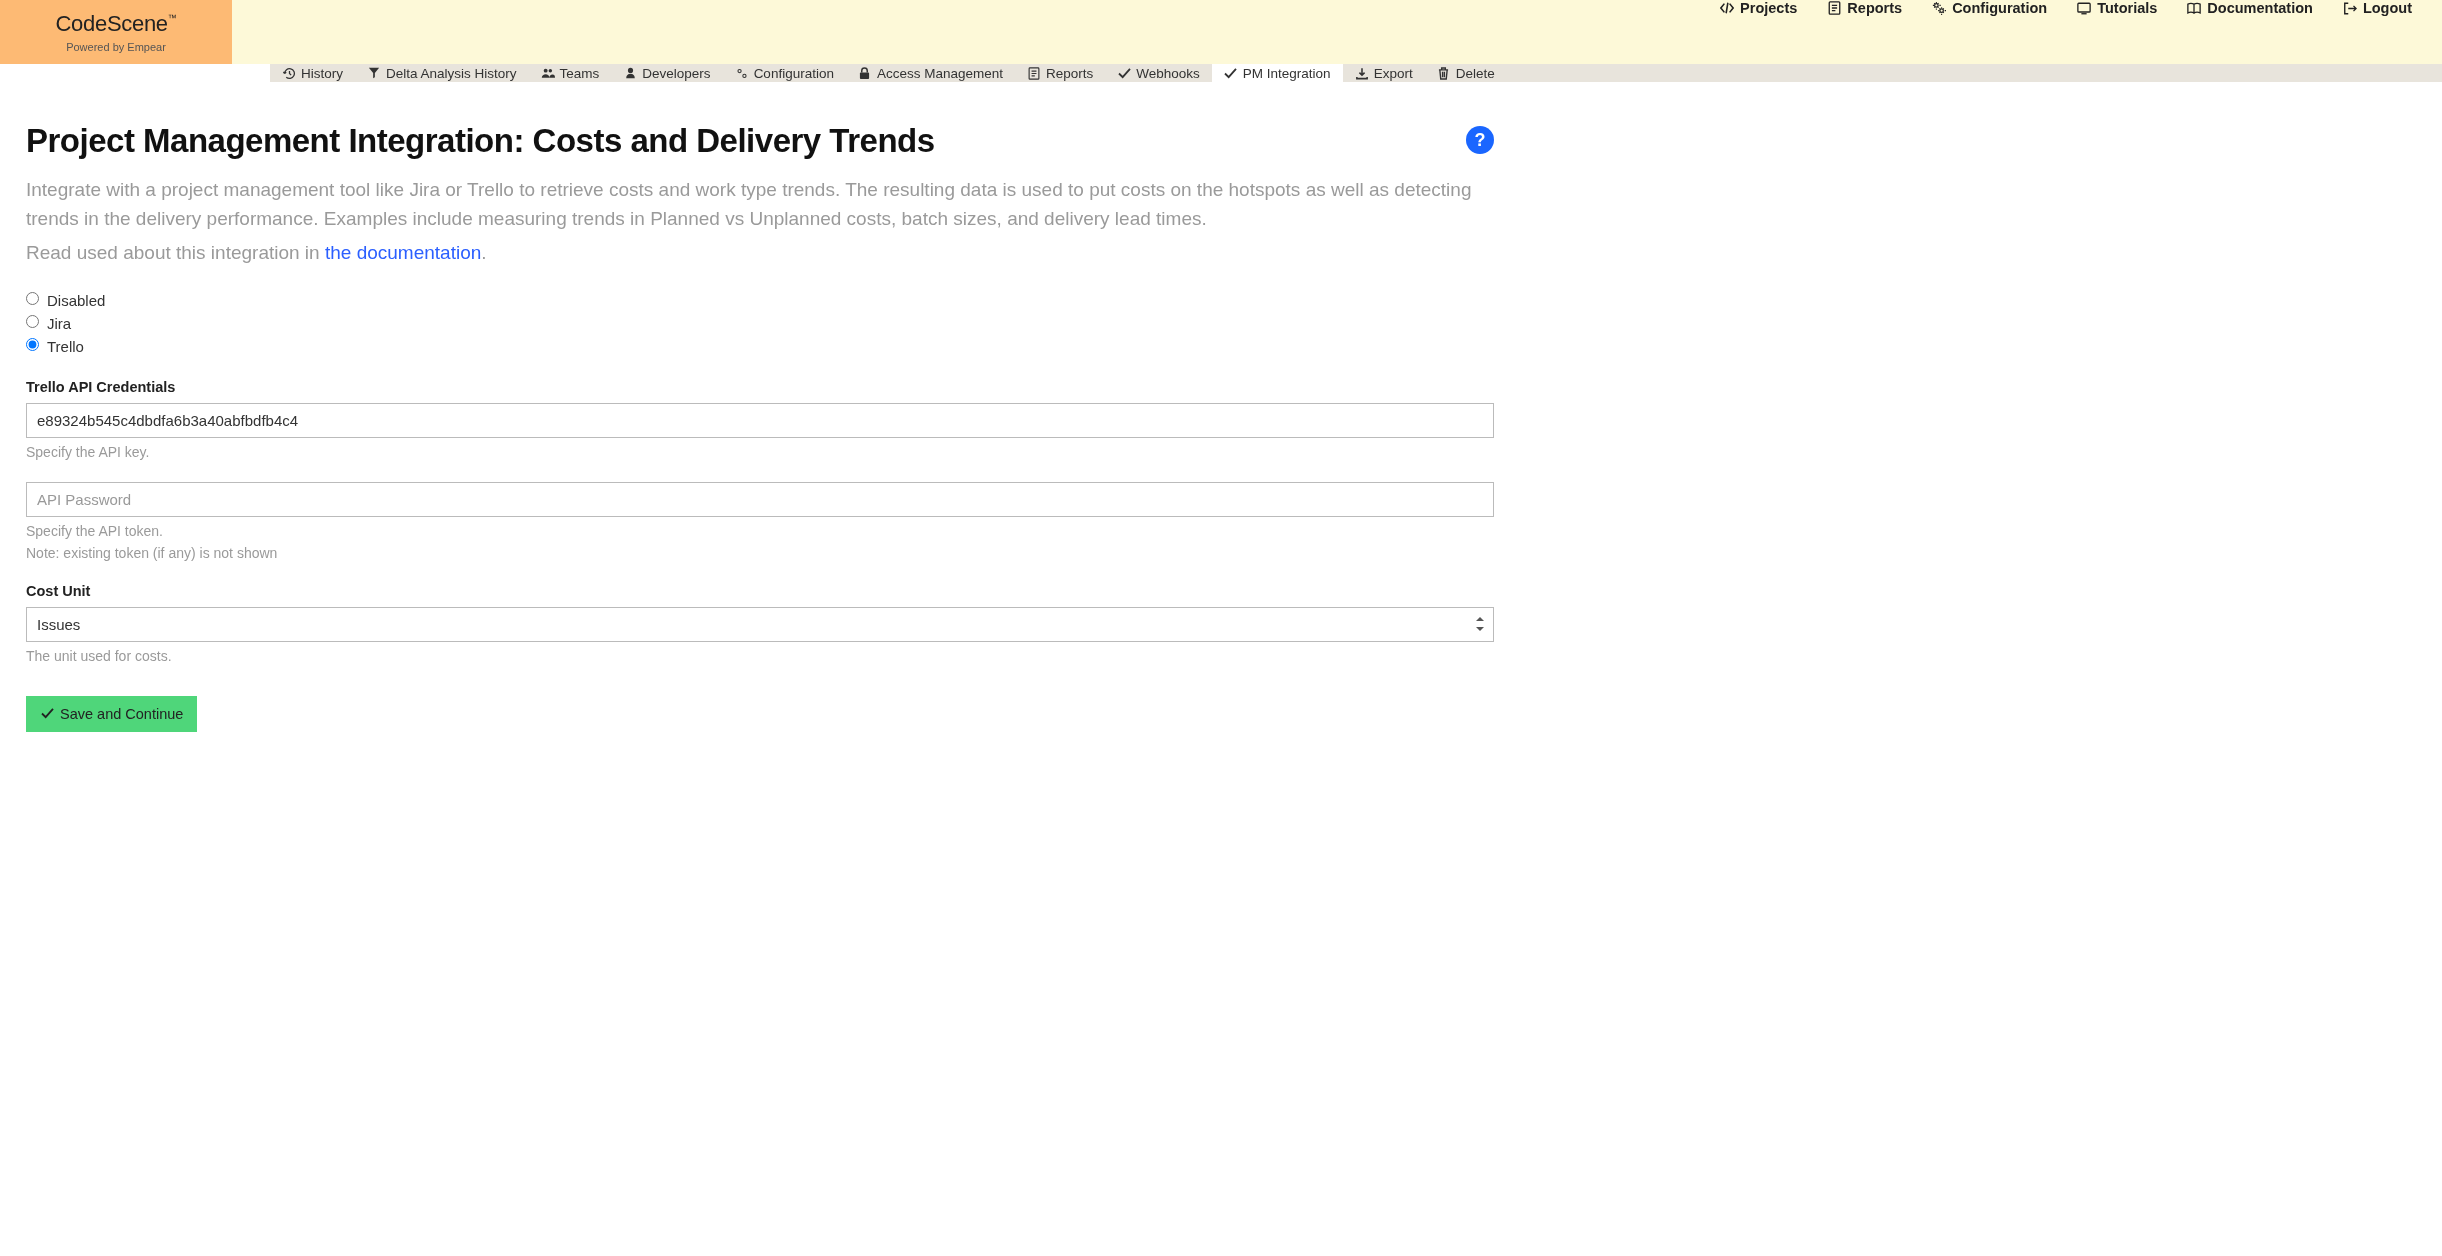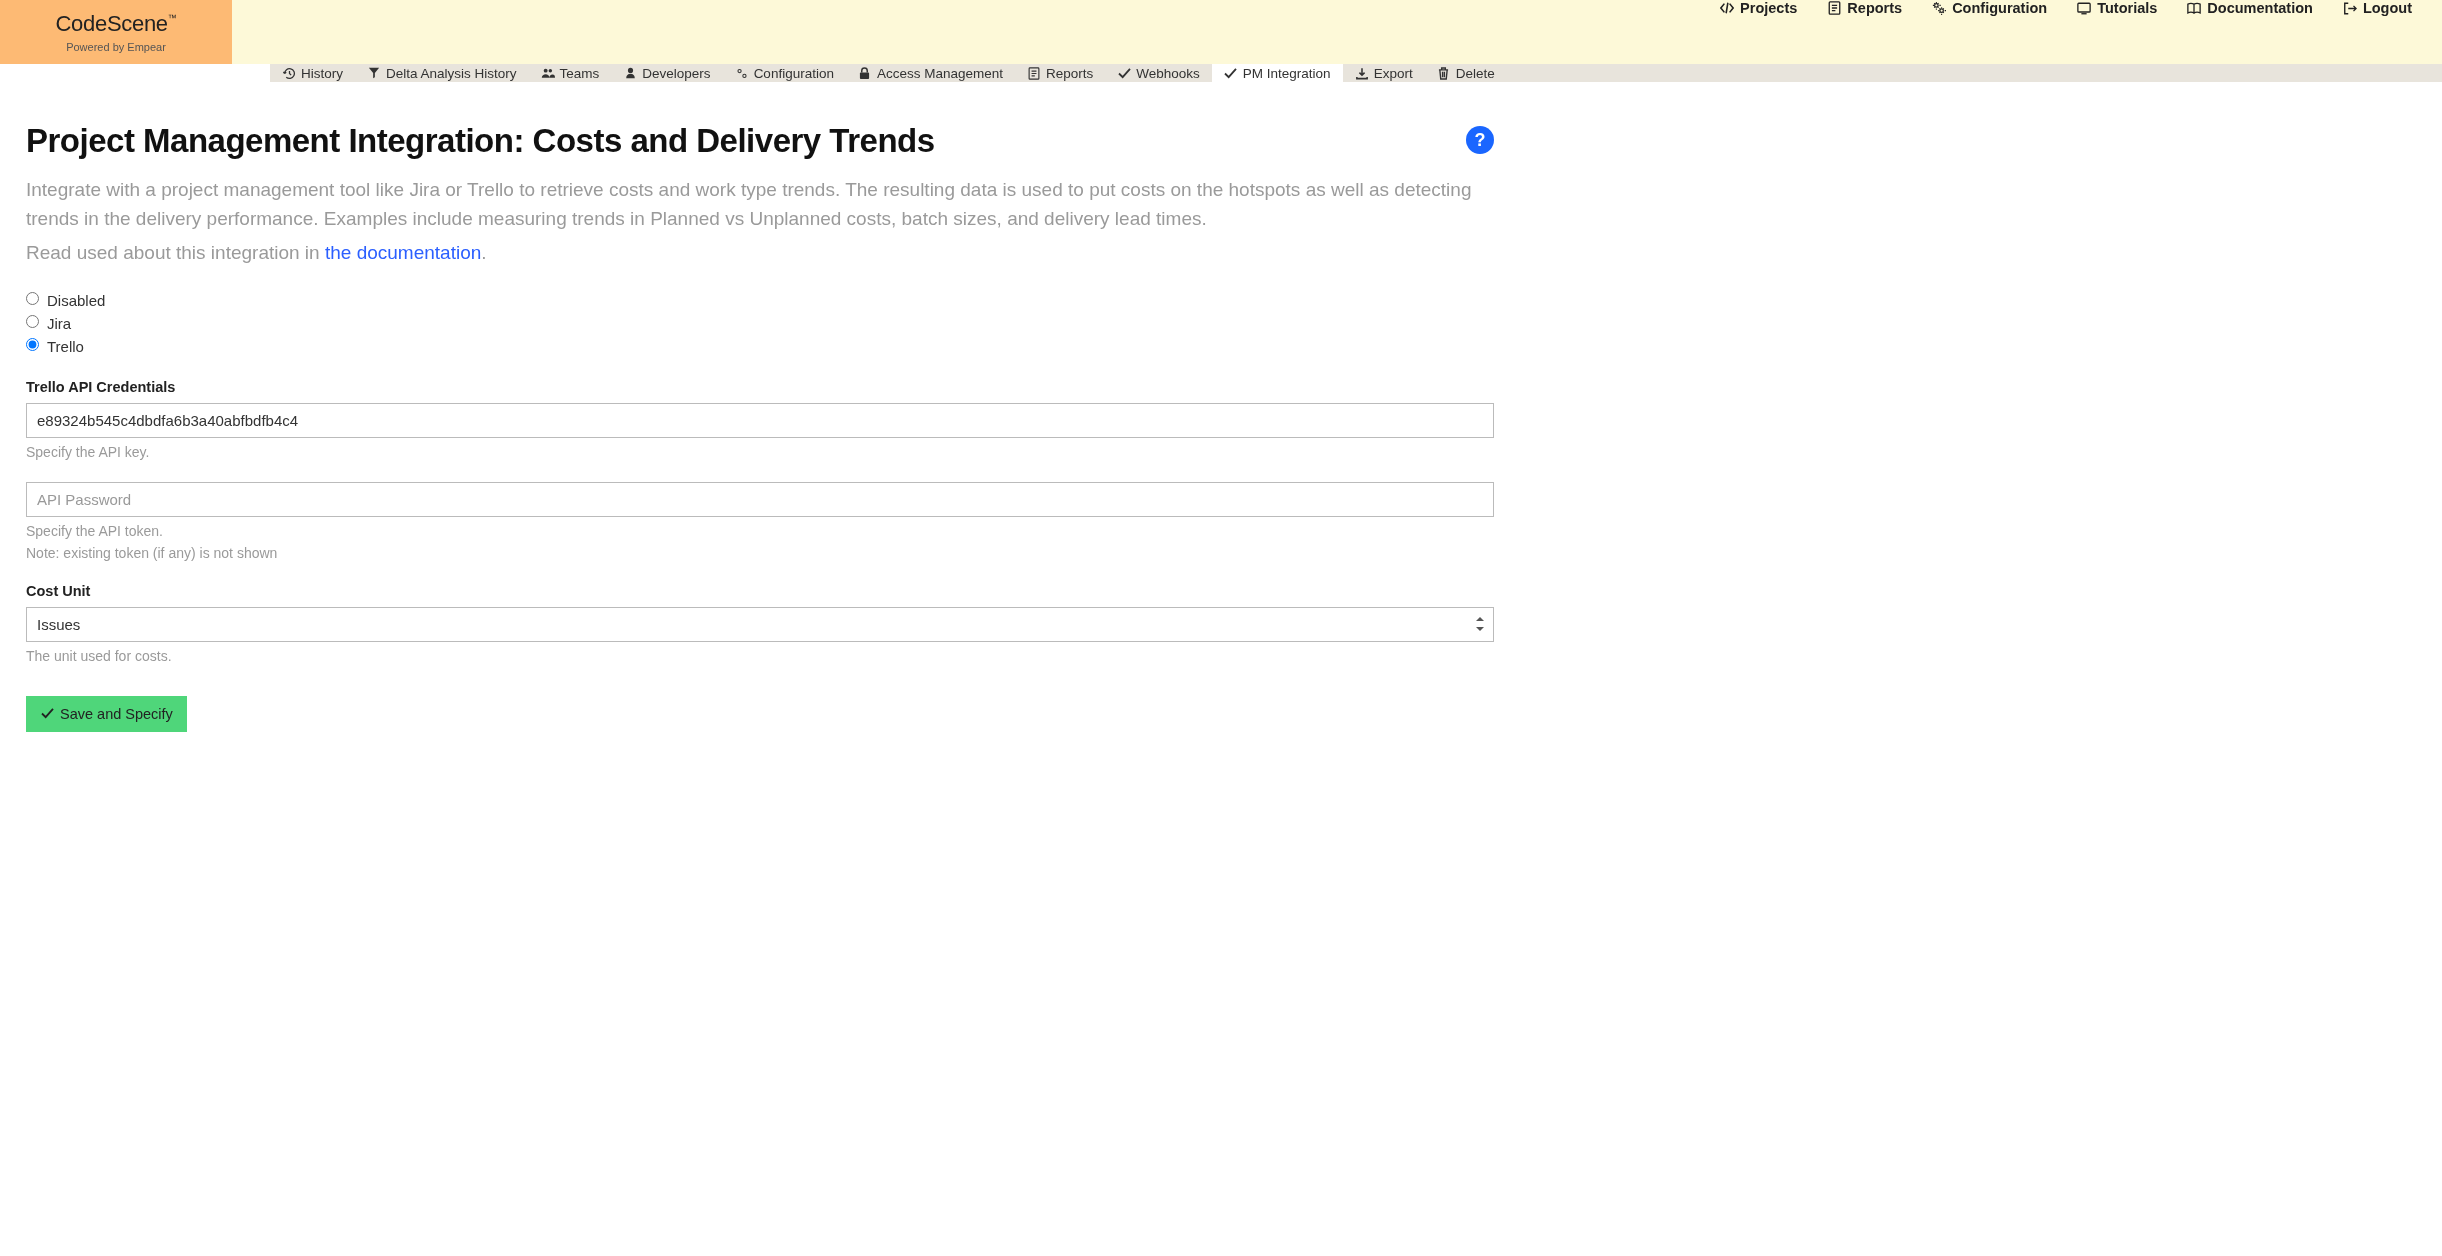--- a/index.html
+++ b/index.html
@@ -413,15 +413,15 @@
     </div>
     <div class="help-text">The unit used for costs.</div>
   </div>
 
   <button class="btn-save">
     <span class="icon">
         <svg width="13" height="11" viewBox="0 0 14 12" fill="none" stroke="currentColor" stroke-width="2">
           <path d="M1 6l4 4 8-9"></path>
         </svg>
       </span>
-    <span>Save and Specify</span>
+    <span>Save and Continue</span>
   </button>
 </div>
 
 </body></html>

